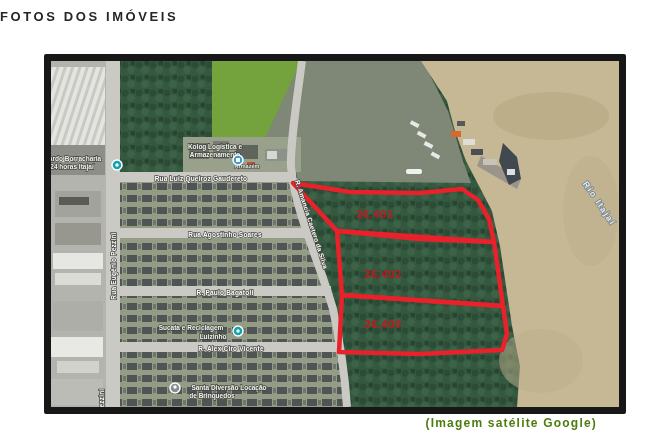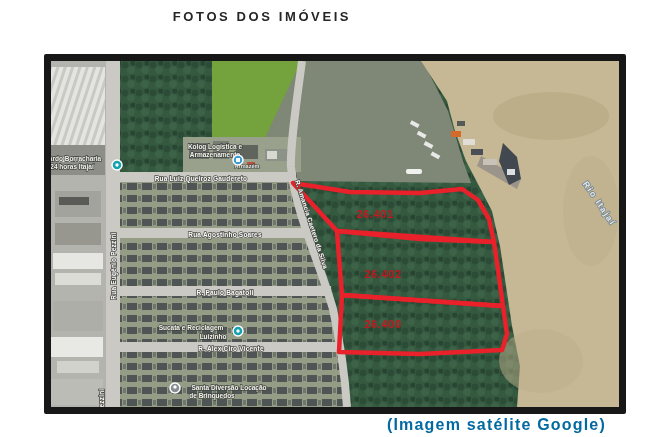--- a/index.html
+++ b/index.html
@@ -1,24 +1,24 @@
 <!DOCTYPE html>
 <html><head>
 <meta charset="utf-8">
 <style>
   html,body{margin:0;padding:0;background:#ffffff;}
   .page{position:relative;width:650px;height:437px;background:#fff;overflow:hidden;
         font-family:"Liberation Sans",sans-serif;}
-  .title{position:absolute;top:9px;left:0;width:524px;text-align:center;
+  .title{position:absolute;top:9px;left:0;width:524px;text-align:left;
          font-size:13px;font-weight:700;letter-spacing:2.6px;color:#262626;}
   .frame{position:absolute;left:44px;top:54px;width:582px;height:360px;
          border:7px solid #171717;box-sizing:border-box;border-radius:2px;background:#35593f;}
   .frame svg{display:block;}
-  .caption{position:absolute;top:416px;right:44px;font-size:16px;font-weight:700;
-           letter-spacing:1.2px;color:#0369a1;}
+  .caption{position:absolute;top:416px;right:53px;font-size:12px;font-weight:700;
+           letter-spacing:1.2px;color:#4d7c0f;}
   
   .street-label{font-family:"Liberation Sans",sans-serif;font-size:6.5px;font-weight:600;
                 fill:#ffffff;stroke:#4b4b45;stroke-width:1.5px;paint-order:stroke;letter-spacing:.2px;}
   .place-label{font-family:"Liberation Sans",sans-serif;font-size:6.5px;font-weight:600;
                fill:#f4f4ef;stroke:#3f423c;stroke-width:1.4px;paint-order:stroke;}
   .tiny-label{font-family:"Liberation Sans",sans-serif;font-size:5.5px;font-weight:600;
               fill:#eeeeea;stroke:#3f423c;stroke-width:1.2px;paint-order:stroke;}
   .parcel-label{font-family:"Liberation Sans",sans-serif;font-size:11px;font-weight:700;letter-spacing:.6px;}
   .river-label{font-family:"Liberation Sans",sans-serif;font-size:8.5px;font-weight:700;
                fill:#e3ebf1;stroke:#79878f;stroke-width:1.8px;paint-order:stroke;letter-spacing:1.6px;}

